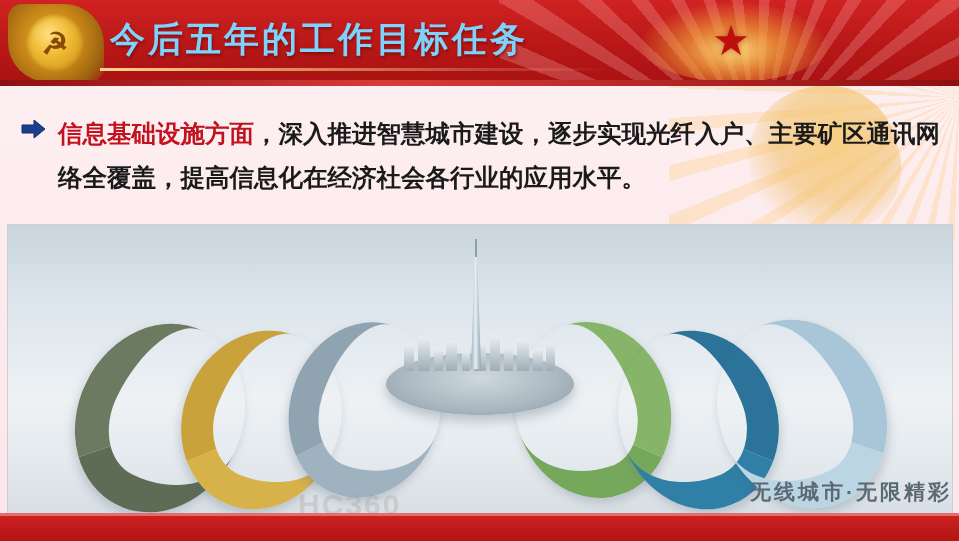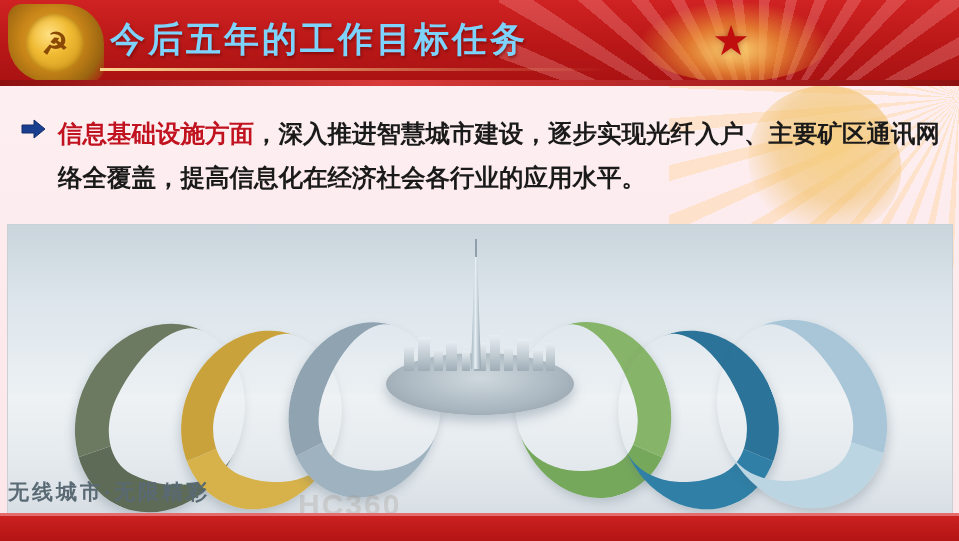--- a/index.html
+++ b/index.html
@@ -273,21 +273,21 @@
   .arc-3 { left: 282px; top: 96px;  width: 120px; height: 148px; border-width: 0 0 30px 30px; border-bottom-color:#9fb2bf; border-left-color:#8fa3b1; transform: rotate(18deg); }
   .arc-5 { right: 282px; top: 96px; width: 120px; height: 148px; border-width: 0 34px 30px 0; border-bottom-color:#76a85c; border-right-color:#86b468; transform: rotate(-18deg); }
   .arc-6 { right: 175px; top: 104px; width: 125px; height: 150px; border-width: 0 32px 32px 0; border-bottom-color:#2f7fa6; border-right-color:#2b7398; transform: rotate(-22deg); }
   .arc-7 { right: 68px;  top: 92px;  width: 130px; height: 160px; border-width: 0 34px 34px 0; border-bottom-color:#bcd5e2; border-right-color:#a8c6d7; transform: rotate(-26deg); }
 
   .pic-caption {
     position: absolute;
     left: 0;
     right: 0;
     bottom: 20px;
-    text-align: left;
+    text-align: right;
     font-size: 21px;
     font-weight: bold;
     color: #5a6a74;
     letter-spacing: 3px;
   }
   .pic-watermark {
     position: absolute;
     left: 290px;
     bottom: 4px;
     font-size: 30px;

